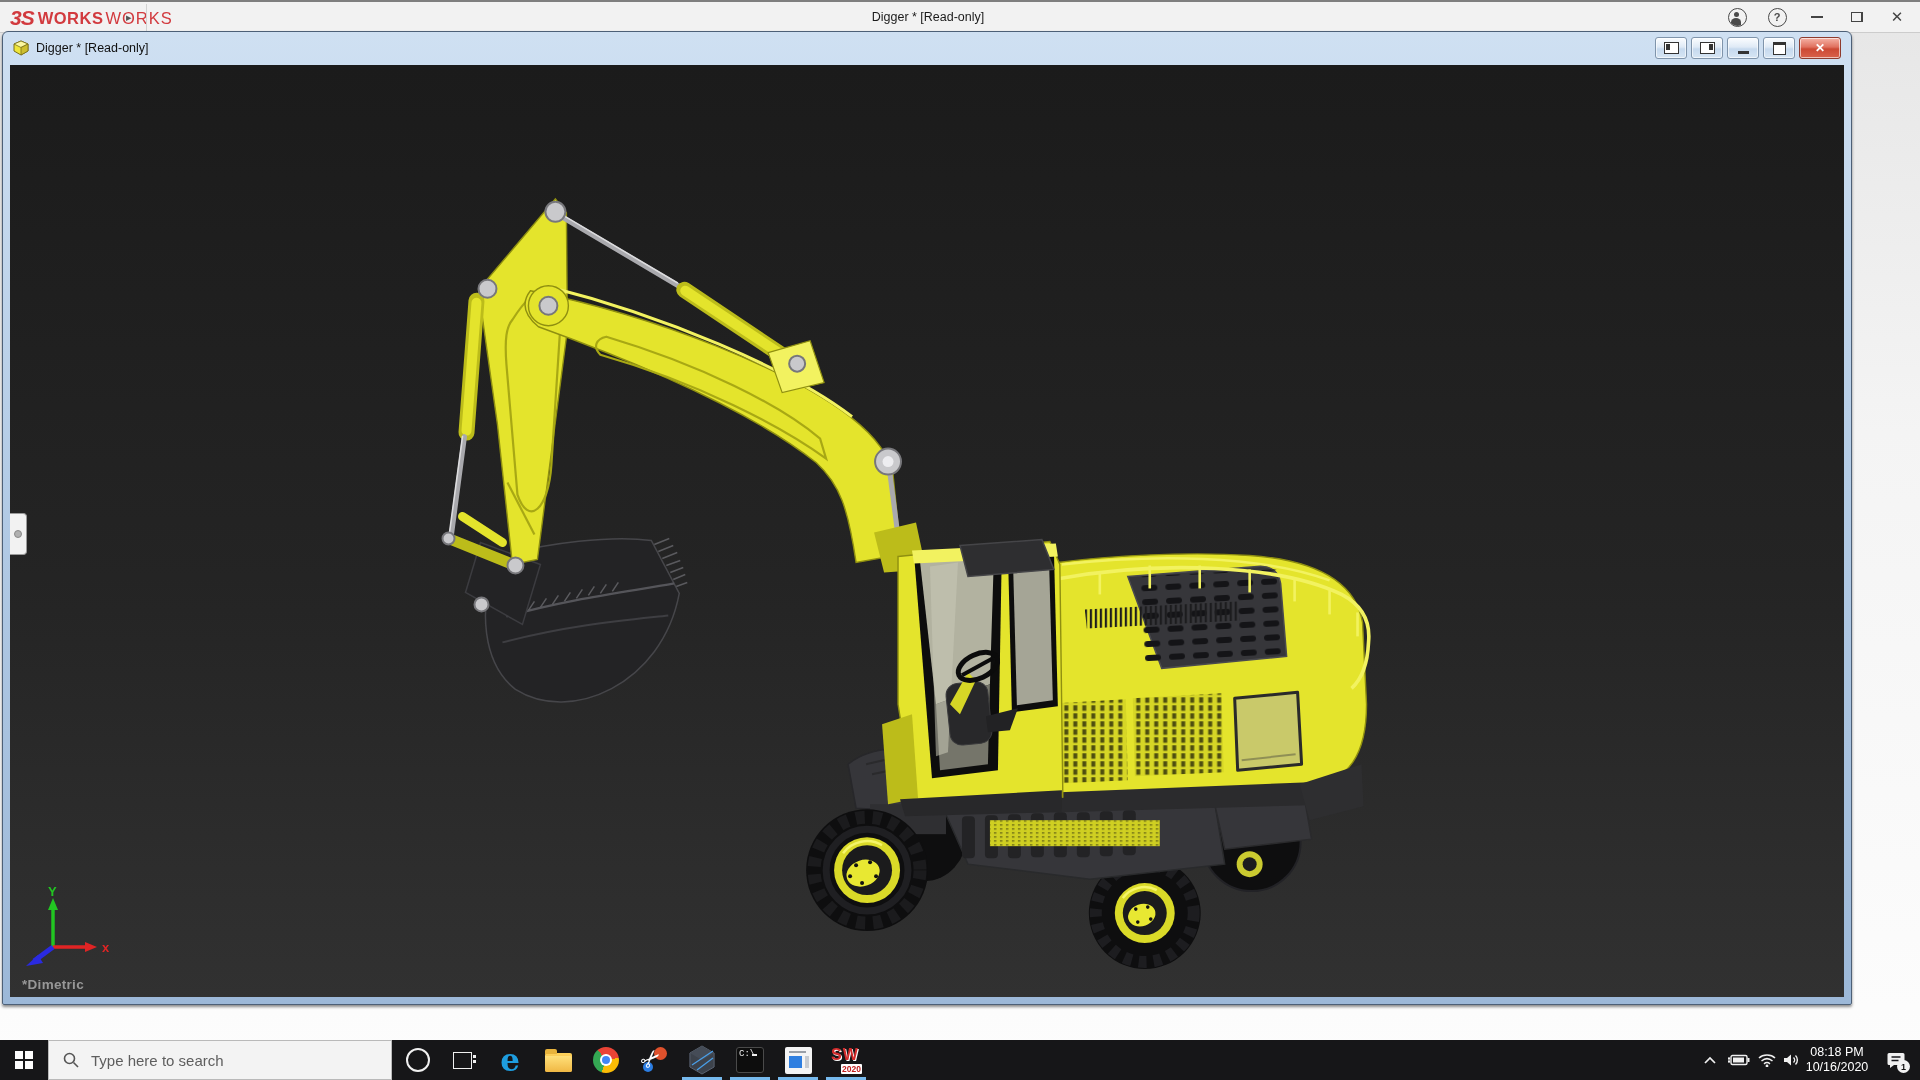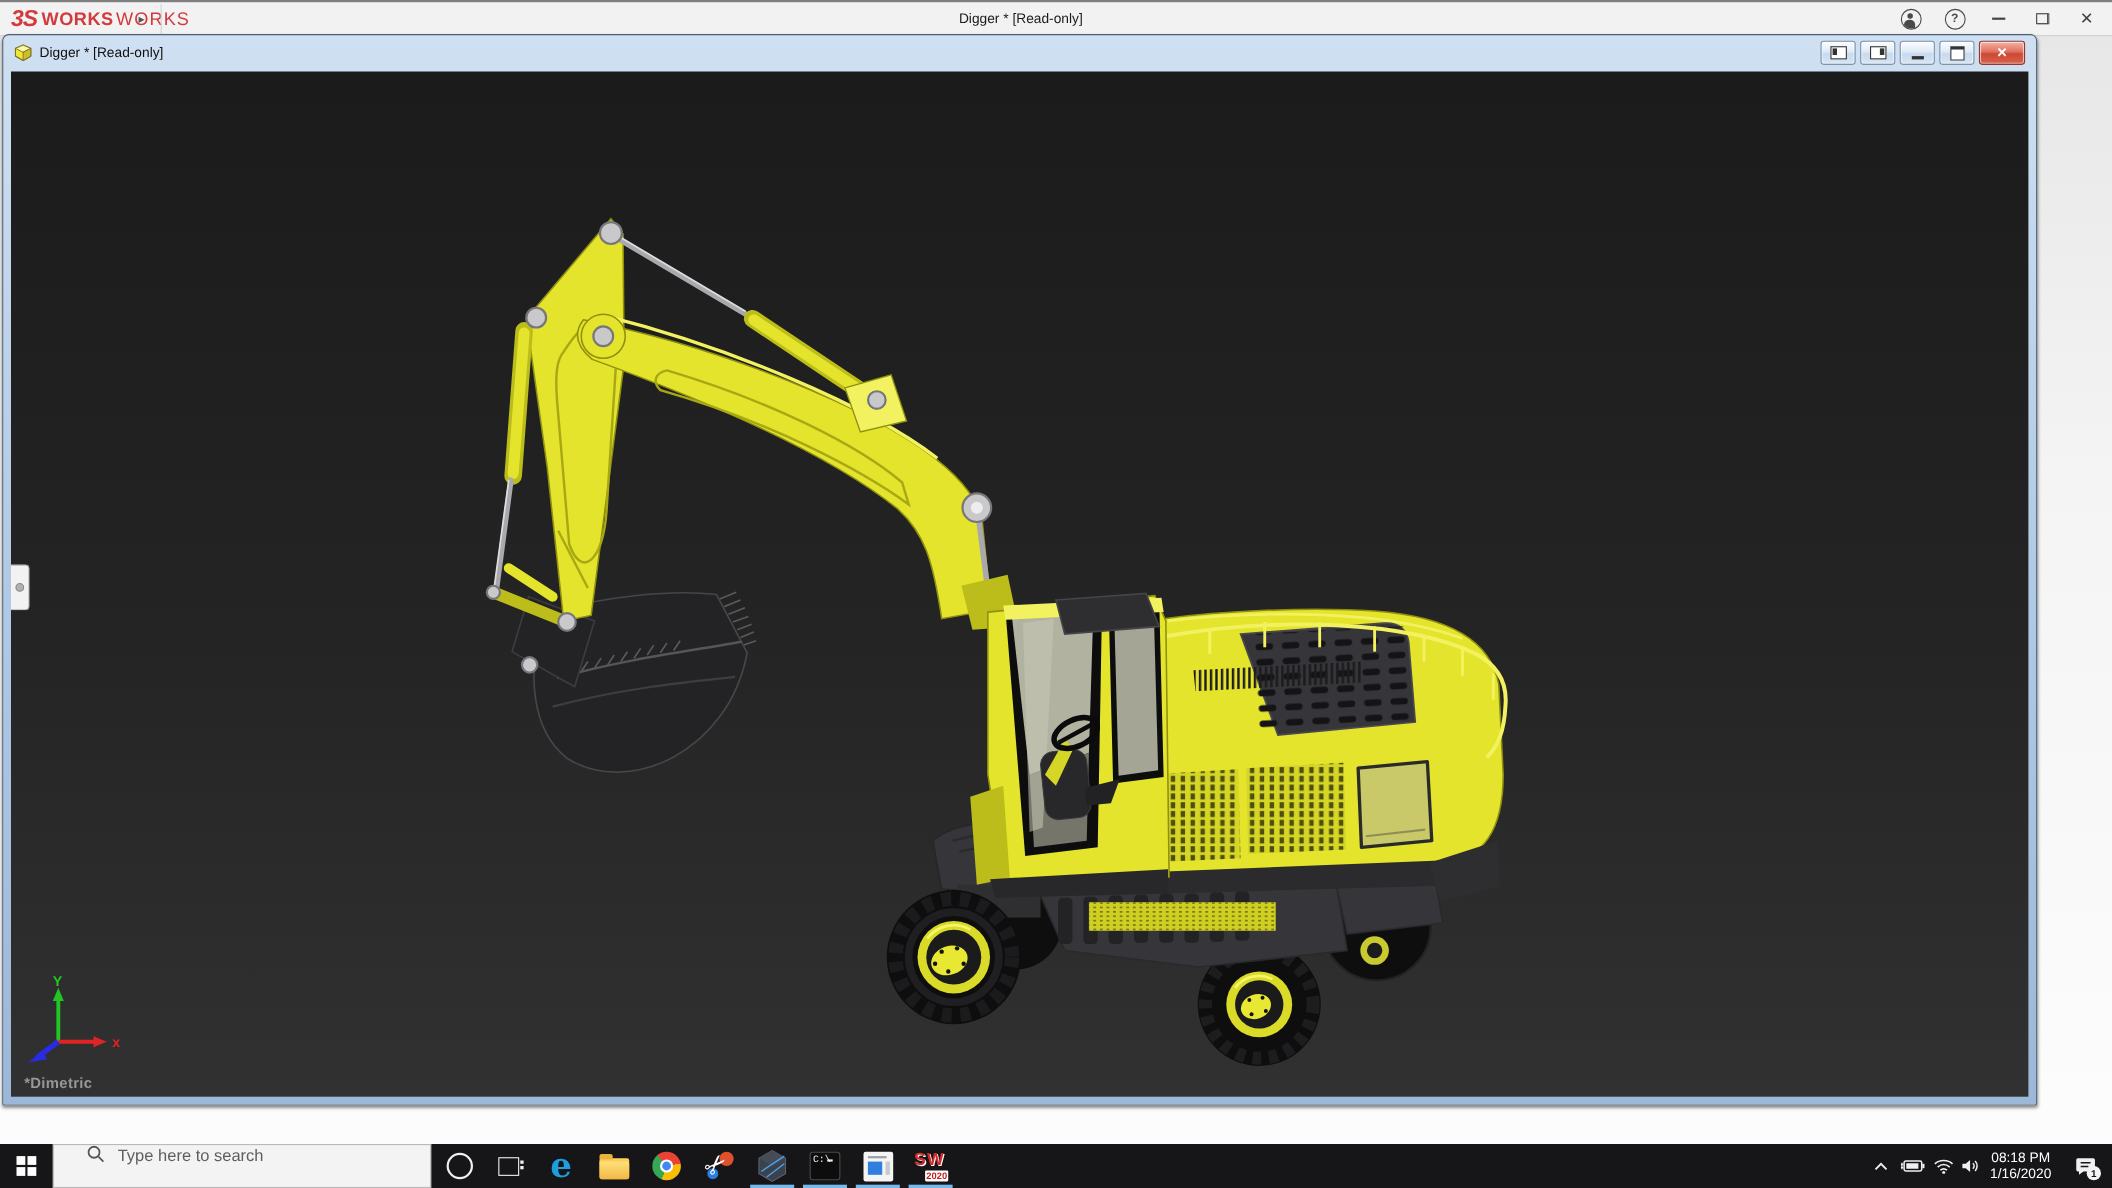--- a/index.html
+++ b/index.html
@@ -60,21 +60,21 @@
   .triad{position:absolute;left:12px;bottom:30px;}
   .triad-y{fill:var(--triad-y-green);font-size:13px;font-weight:bold;}
   .triad-x{fill:var(--triad-x-red);font-size:13px;font-weight:bold;}
   .view-label{position:absolute;left:12px;bottom:5px;color:#979797;font-size:13.5px;font-weight:bold;letter-spacing:.3px;}
   
   .taskbar{position:absolute;left:0;bottom:0;width:1920px;height:40px;background:var(--taskbar-bg);}
   .start-btn{position:absolute;left:0;top:0;width:48px;height:40px;display:flex;align-items:center;justify-content:center;}
   .win-logo{display:grid;grid-template-columns:8px 8px;grid-template-rows:8px 8px;gap:1.5px;}
   .win-logo div{background:#fdfdfd;}
   .search-box{position:absolute;left:48px;top:0;width:344px;height:40px;background:#f3f3f3;
-    border:1px solid #b9b9b9;box-sizing:border-box;display:flex;align-items:flex-start;padding-left:16px;}
+    border:1px solid #b9b9b9;box-sizing:border-box;display:flex;align-items:center;}
   .search-input{border:none;outline:none;background:transparent;font-size:15px;color:#444;
     font-family:"Liberation Sans",sans-serif;width:270px;}
   .search-input::placeholder{color:#5e5e5e;opacity:1;}
   .tb-icon{position:absolute;top:0;width:48px;height:40px;display:flex;align-items:center;justify-content:center;}
   .tb-icon.running:after{content:"";position:absolute;left:4px;right:4px;bottom:0;height:3px;background:var(--running-indicator);}
   .cortana-ring{width:20px;height:20px;border:2.4px solid #f0f0f0;border-radius:50%;}
   .taskview{position:relative;width:17px;height:15px;border:1.7px solid #f0f0f0;background:transparent;}
   .taskview:before{content:"";position:absolute;right:-5px;top:2px;width:3px;height:3px;background:#f0f0f0;box-shadow:0 5px 0 #f0f0f0;}
   .edge-e{color:#1e9ddf;font-family:"DejaVu Serif",serif;font-weight:bold;font-size:31px;line-height:28px;}
   .folder{position:relative;width:27px;height:19px;background:linear-gradient(180deg,#ffd35c,#eaa83d);border-radius:2px;margin-top:5px;}
@@ -446,21 +446,21 @@
         </svg>
       </div>
       <div class="tray-item" style="right:116px;width:26px">
         <svg width="17" height="14" viewBox="0 0 17 14">
           <polygon points="1,5 4,5 8,1.5 8,12.5 4,9 1,9" fill="#f0f0f0"></polygon>
           <path d="M10.5,4.5 C12,6 12,8 10.5,9.5 M12.5,2.5 C15,5 15,9 12.5,11.5" fill="none" stroke="#f0f0f0" stroke-width="1.4"></path>
         </svg>
       </div>
       <div class="clock">
         <span>08:18 PM</span>
-        <span>1/16/2020</span>
+        <span>10/16/2020</span>
       </div>
       <div class="notif">
         <svg width="20" height="18" viewBox="0 0 20 18">
           <path d="M2,2 h14 a1.5,1.5 0 0 1 1.5,1.5 v9 a1.5,1.5 0 0 1 -1.5,1.5 h-9 l-4,3 v-3 h-1 a1.5,1.5 0 0 1 -1.5,-1.5 v-9 A1.5,1.5 0 0 1 2,2 Z" fill="#f0f0f0"></path>
           <path d="M4.5,6 h9 M4.5,9.5 h7" stroke="#16161a" stroke-width="1.4"></path>
         </svg>
         <div class="badge">1</div>
       </div>
     </div>
   </div>

